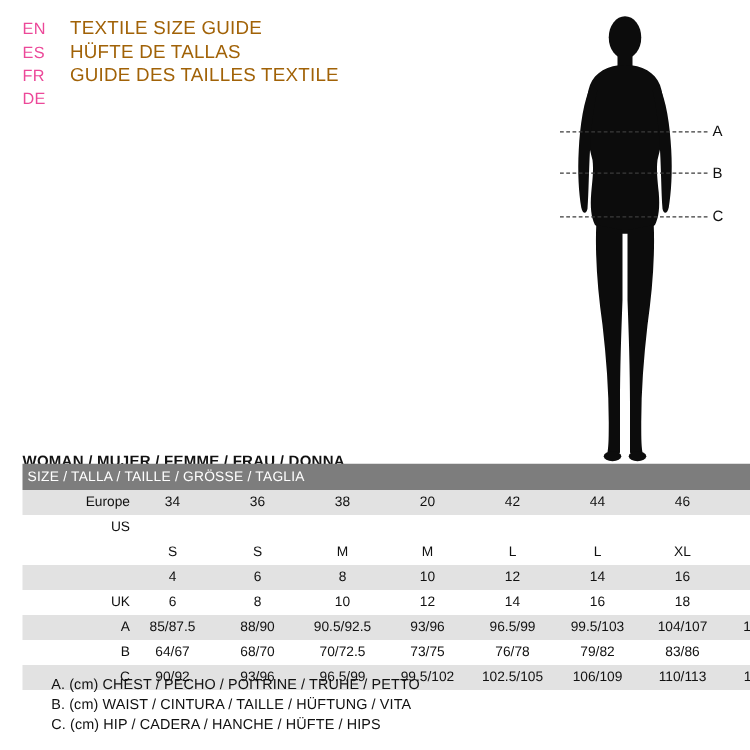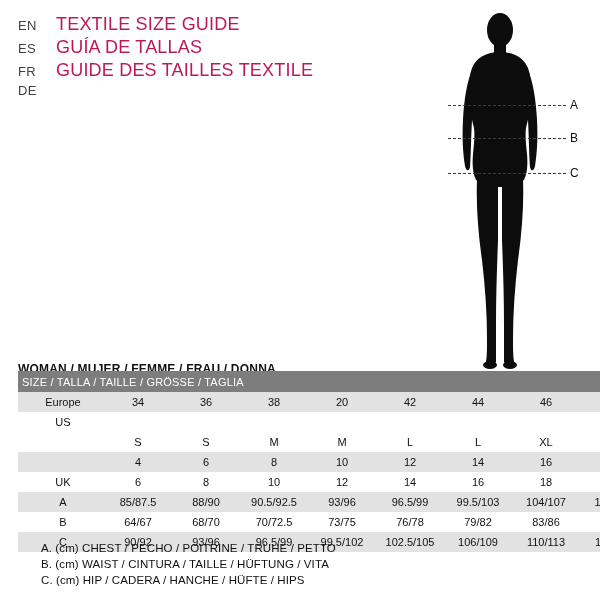--- a/index.html
+++ b/index.html
@@ -25,26 +25,26 @@
   }
   .lang-row {
     display: flex;
     align-items: baseline;
     margin-bottom: 2px;
   }
   .lang-code {
     width: 38px;
     font-size: 13px;
     letter-spacing: 0.3px;
-    color: #404040;
+    color: #ec4899;
   }
   .lang-title {
-    font-size: 18px;
+    font-size: 15px;
     letter-spacing: 0.2px;
-    color: #be185d;
+    color: #a16207;
     white-space: nowrap;
   }
 
   
   #figure-area {
     position: absolute;
     left: 400px;
     top: 8px;
     width: 195px;
     height: 365px;
@@ -90,21 +90,21 @@
   }
   td {
     font-size: 11px;
     color: #111;
     padding: 2px 0 2px 0;
     height: 16px;
     text-align: center;
     font-family: "Liberation Sans", sans-serif;
   }
   td.rowhead {
-    text-align: center;
+    text-align: right;
     padding-left: 4px;
   }
   tr.head-row td {
     background: #7d7d7d;
     color: #ffffff;
     font-size: 11px;
     text-align: left;
     padding-left: 4px;
     height: 17px;
     letter-spacing: 0.2px;
@@ -137,21 +137,21 @@
 </head>
 <body>
 
 <div id="header">
   <div class="lang-row">
     <span class="lang-code">EN</span>
     <span class="lang-title">TEXTILE SIZE GUIDE</span>
   </div>
   <div class="lang-row">
     <span class="lang-code">ES</span>
-    <span class="lang-title">GUÍA DE TALLAS</span>
+    <span class="lang-title">HÜFTE DE TALLAS</span>
   </div>
   <div class="lang-row">
     <span class="lang-code">FR</span>
     <span class="lang-title">GUIDE DES TAILLES TEXTILE</span>
   </div>
   <div class="lang-row">
     <span class="lang-code">DE</span>
   </div>
 </div>
 

